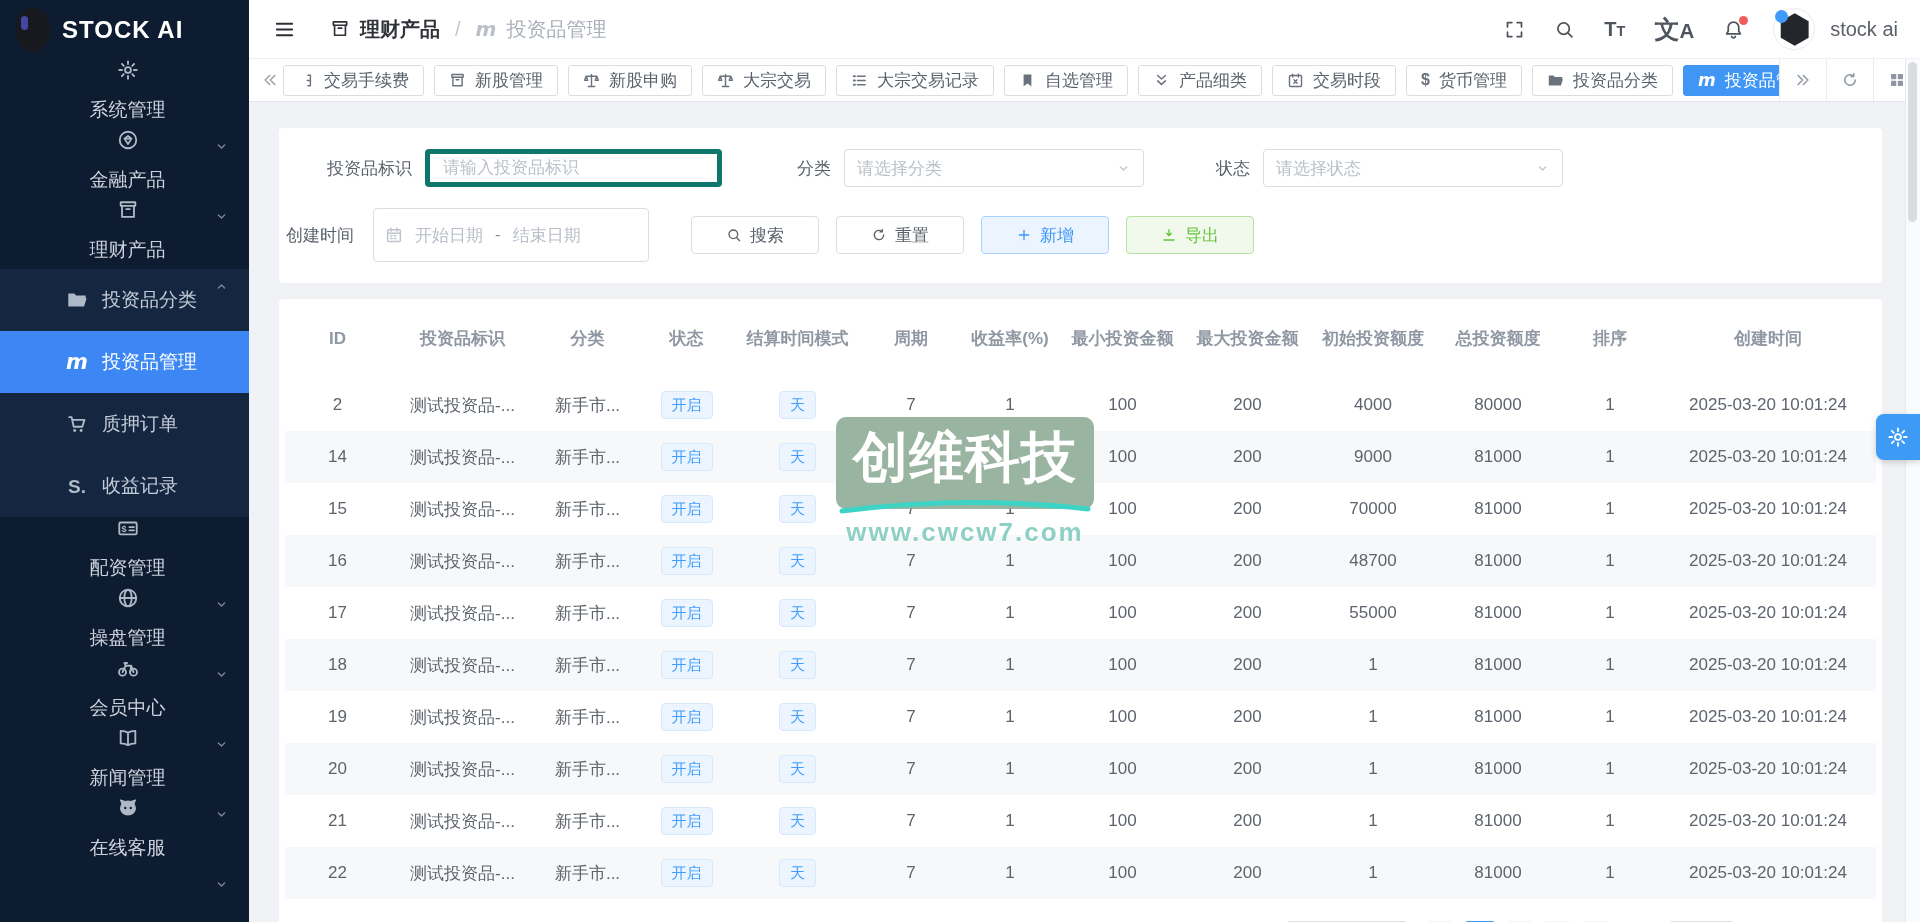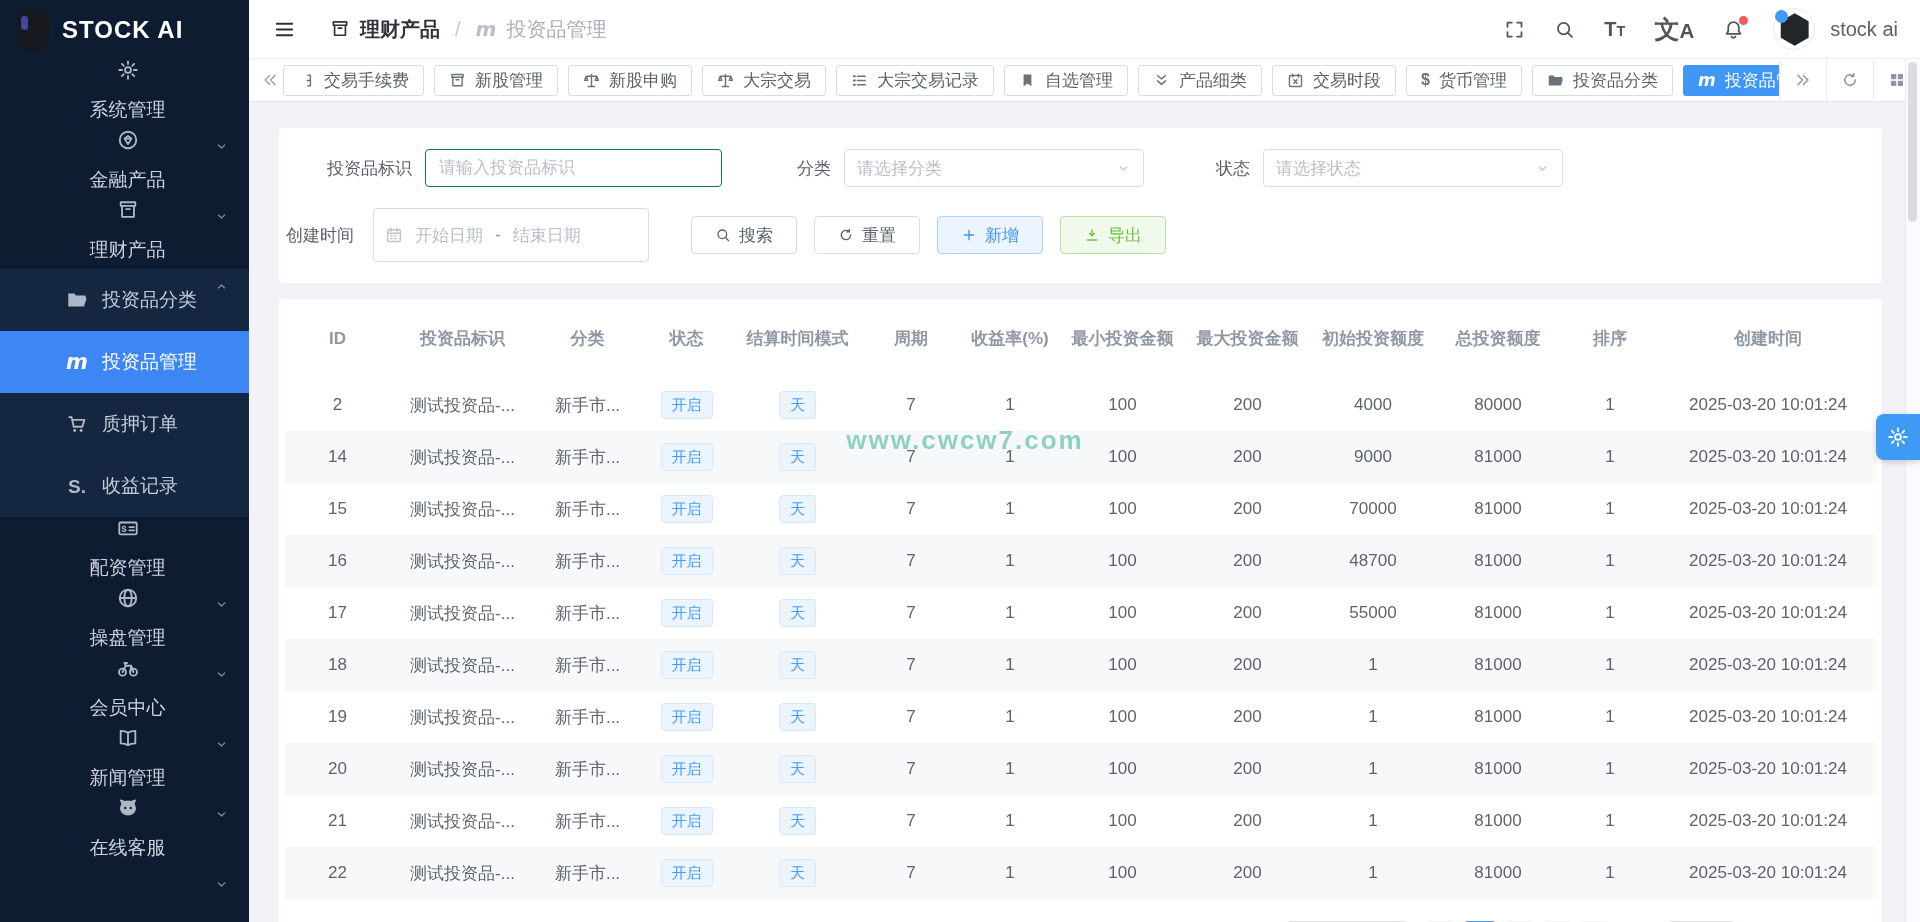--- a/index.html
+++ b/index.html
@@ -72,30 +72,30 @@
   .card { background:#fff; border-radius:4px; }
 
   .fcard { padding:21px 24px 21px 0; }
   .frow { display:flex; align-items:center; }
   .frow + .frow { margin-top:21px; }
   .flabel { font-size:17px; color:#5b626b; text-align:right; padding-right:13px; flex-shrink:0; }
   .l-keyword { width:146px; }
   .l-cat { width:122px; }
   .l-status { width:119px; }
   .l-date { width:94px; padding-right:19px; }
-  .finput { width:297px; height:38px; border:1px solid #0f766e; border-radius:4px; padding:0 13px; font-size:17px; color:#333; outline:none; font-family:inherit; }
+  .finput { width:297px; height:38px; border:5px solid #0f766e; border-radius:4px; padding:0 13px; font-size:17px; color:#333; outline:none; font-family:inherit; }
   .finput::placeholder { color:#bac0c9; }
   .fselect { width:300px; height:38px; border:1px solid #d9dde3; border-radius:4px; display:flex; align-items:center; justify-content:space-between; padding:0 12px; cursor:pointer; background:#fff; }
   .fselect .ph { color:#bac0c9; font-size:17px; }
   .selchev { color:#c0c4cc; display:flex; } .selchev svg { width:15px; height:15px; }
   .fdate { width:276px; height:54px; border:1px solid #d9dde3; border-radius:4px; display:flex; align-items:center; padding:0 11px; gap:12px; cursor:pointer; background:#fff; }
   .fdate .cal { color:#c0c4cc; display:flex; } .fdate .cal svg { width:18px; height:18px; }
   .fdate .ph { color:#b9bfc8; font-size:17px; }
   .fdate .dsep { color:#8a9099; font-size:17px; }
-  .btn { height:38px; border-radius:4px; font-size:17px; display:inline-flex; align-items:center; gap:8px; padding:0 23px; cursor:pointer; border:1px solid #d9dde3; background:#fff; color:#5b626b; font-family:Liberation Mono, monospace;text-align:right; }
+  .btn { height:38px; border-radius:4px; font-size:17px; display:inline-flex; align-items:center; gap:8px; padding:0 34px; cursor:pointer; border:1px solid #d9dde3; background:#fff; color:#5b626b; font-family:Liberation Mono, monospace;text-align:right; }
   .btn .bico { display:flex; } .btn .bico svg { width:16px; height:16px; }
   .btn-search { margin-left:42px; }
   .btn + .btn { margin-left:17px; }
   .btn-add { background:#ecf5ff; border-color:#a8d3ff; color:#3f96f5; }
   .btn-export { background:#f0f9eb; border-color:#b7e3a1; color:#67c23a; }
 
   
   .tcard { margin-top:16px; padding:0 6px; height:639px; overflow:hidden; position:relative; }
   table { width:100%; table-layout:fixed; border-collapse:collapse; text-align:center; }
   thead th { height:80px; font-size:17px; color:#8f97a3; font-weight:700; line-height:1.5; padding:6px 4px; vertical-align:middle; }
@@ -728,20 +728,26 @@
           </div>
           <div class="pg-jump"></div>
         </div>
       </div>
 
     </div>
   </div>
 </div>
 
 <div class="watermark">
+  <div class="wm-box">
+    <div class="wm-title">创维科技</div>
+    <svg class="wm-swoosh" viewBox="0 0 258 24">
+      <path d="M6 19 Q 129 3 252 17" fill="none" stroke="#3ed4c5" stroke-width="5" stroke-linecap="round"></path>
+    </svg>
+  </div>
   <div class="wm-url">www.cwcw7.com</div>
 </div>
 
 <div class="gear-fab">
     <span>
       <svg viewBox="0 0 24 24" fill="none" stroke="currentColor" stroke-width="2" stroke-linecap="round" stroke-linejoin="round">
         <circle cx="12" cy="12" r="3.2"></circle>
         <path d="M12 2.5v3M12 18.5v3M2.5 12h3M18.5 12h3M5.3 5.3l2.1 2.1M16.6 16.6l2.1 2.1M18.7 5.3l-2.1 2.1M7.4 16.6l-2.1 2.1"></path>
       </svg>
     </span>

